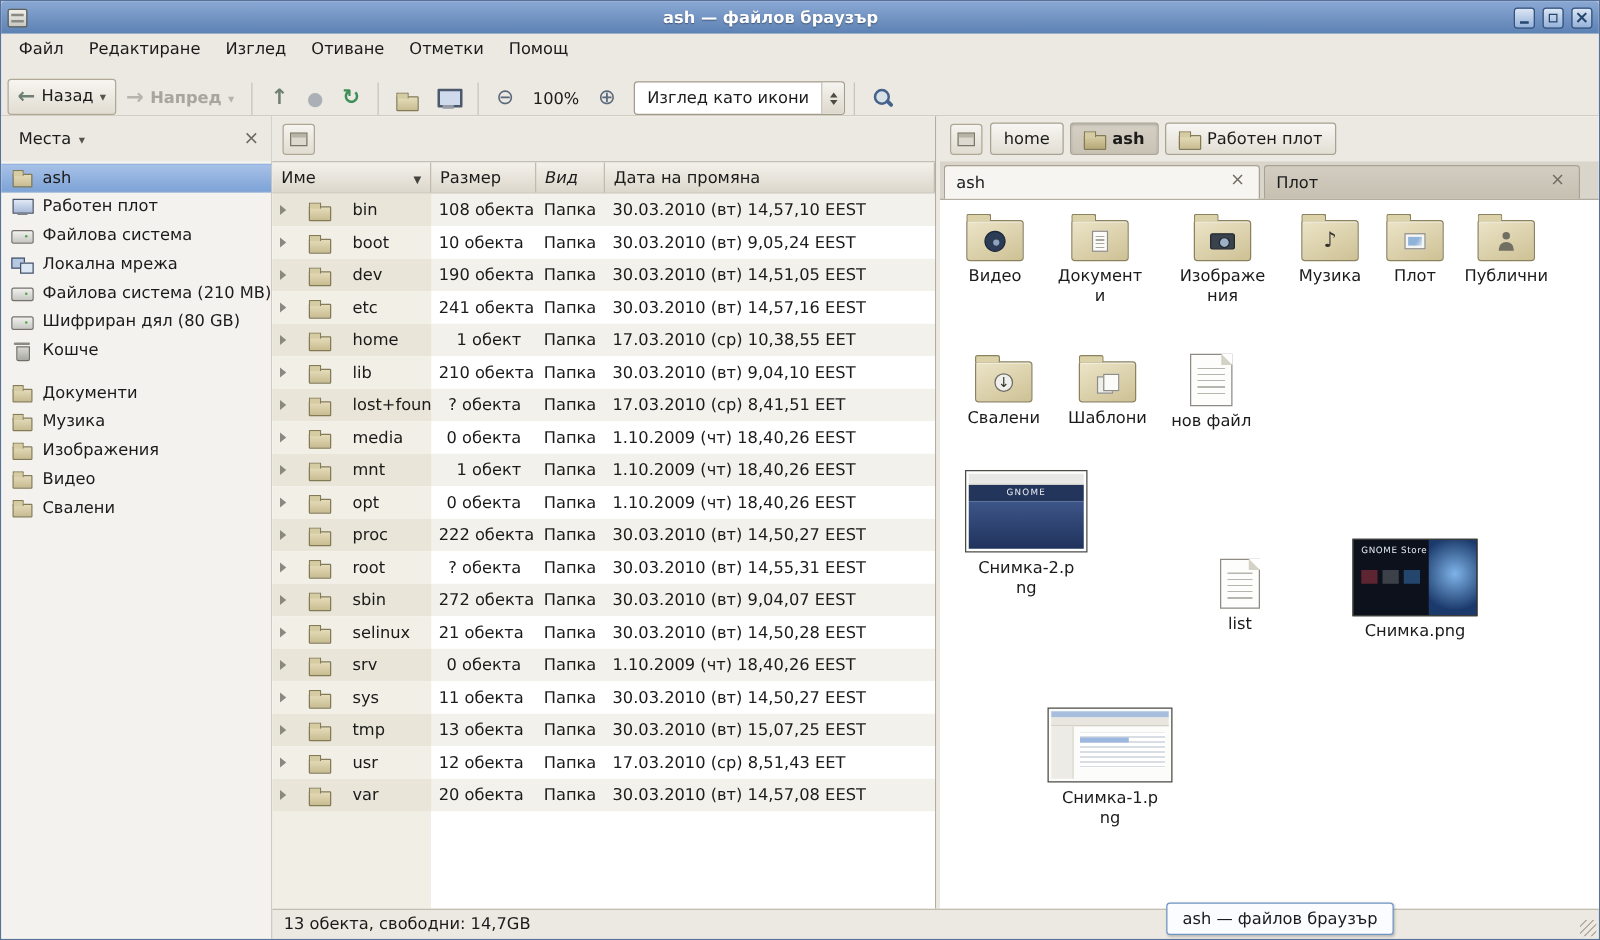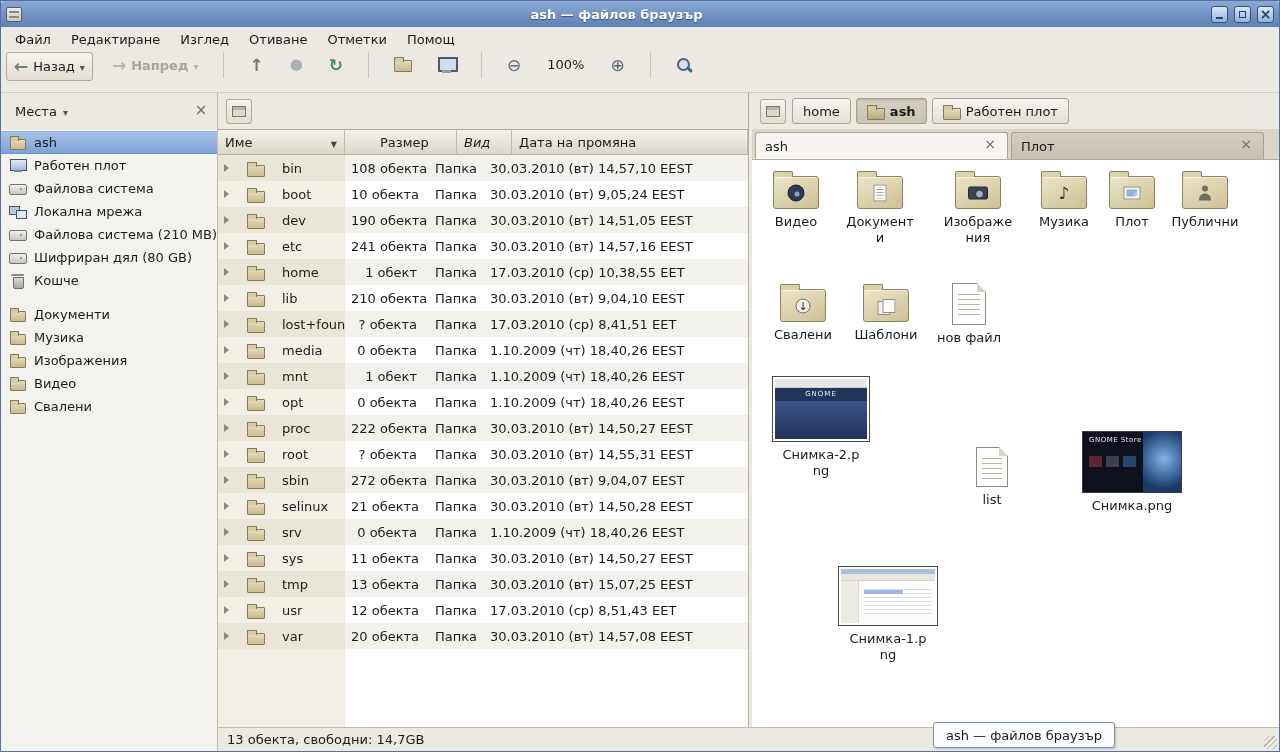--- a/index.html
+++ b/index.html
@@ -14,21 +14,21 @@
   .app-icon::after{content:"";position:absolute;left:2px;top:8px;right:2px;height:2px;background:#8a8a82;}
   .title{flex:1;text-align:center;color:#fff;font-weight:bold;text-shadow:0 1px 1px rgba(0,0,0,.4);font-size:13px;}
   .winbtn{width:17px;height:17px;border:1px solid #35537d;border-radius:3px;background:linear-gradient(#dbe6f4,#96b2da);position:relative;}
   .winbtn-min::before{content:"";position:absolute;left:4px;right:4px;bottom:3px;height:2px;background:#23456e;}
   .winbtn-max::before{content:"";position:absolute;left:4px;right:4px;top:4px;bottom:4px;border:1.5px solid #23456e;}
   .winbtn-close::before{content:"×";position:absolute;left:0;right:0;top:-1px;text-align:center;font-size:14px;font-weight:bold;color:#23456e;line-height:17px;}
 
   
   .menubar{height:25px;flex:0 0 25px;display:flex;align-items:center;padding:0 4px;background:#ece9e2;}
   .menu-item{padding:3px 10px;white-space:nowrap;}
-  .toolbar{height:41px;flex:0 0 41px;display:flex;align-items:flex-start;padding:0 5px;border-bottom:1px solid #d2cdc1;background:#ece9e2;gap:12px;}
+  .toolbar{height:41px;flex:0 0 41px;display:flex;align-items:flex-end;padding:0 5px;border-bottom:1px solid #d2cdc1;background:#ece9e2;gap:1px;}
   .tbtn{display:flex;align-items:center;gap:5px;padding:5px 7px;border-radius:3px;white-space:nowrap;}
   .tbtn.raised{border:1px solid #b0a998;background:linear-gradient(#f7f5f1,#e1ddd2);}
   .tbtn.dis{color:#a8a59c;font-weight:bold;}
   .tsep{width:1px;height:26px;background:#cac4b7;margin:0 6px;flex:0 0 1px;}
   .g{line-height:1;display:inline-block;}
   .g-back::before{content:"←";color:#6e8073;font-weight:bold;font-size:17px;}
   .g-fwd::before{content:"→";color:#b7b4ab;font-weight:bold;font-size:17px;}
   .g-up::before{content:"↑";color:#6e8073;font-weight:bold;font-size:17px;}
   .g-stop::before{content:"●";color:#aab0b6;font-size:15px;}
   .g-reload::before{content:"↻";color:#3e8e59;font-weight:bold;font-size:17px;}
@@ -85,21 +85,21 @@
   .pane-top{height:36px;flex:0 0 36px;background:#ece9e2;display:flex;align-items:center;padding:0 8px;gap:6px;}
   .sqbtn{width:26px;height:25px;border:1px solid #aea794;border-radius:3px;background:linear-gradient(#f6f4f0,#e0dcd1);display:flex;align-items:center;justify-content:center;}
   .ic-pane{width:14px;height:11px;border:1px solid #7c766a;background:#ddd9ce;position:relative;}
   .ic-pane::before{content:"";position:absolute;left:0;right:0;top:0;height:3px;background:#b9b3a5;}
 
   
   .tree{flex:1;display:flex;flex-direction:column;min-height:0;border-top:1px solid #b3ad9f;}
   .tree-header{height:25px;flex:0 0 25px;display:flex;background:linear-gradient(#f4f1eb,#dcd7cb);border-bottom:1px solid #b9b3a5;}
   .th{display:flex;align-items:center;padding:0 7px;border-right:1px solid #c2bcae;white-space:nowrap;}
   .th-name{width:127px;flex:0 0 127px;justify-content:space-between;}
-  .th-size{width:84px;flex:0 0 84px;margin-left:28px;}
+  .th-size{width:84px;flex:0 0 84px;}
   .th-type{width:55px;flex:0 0 55px;font-style:italic;}
   .th-date{flex:1;}
   .sort::before{content:"▼";font-size:8px;color:#45423b;}
   .tree-body{flex:1;position:relative;background:linear-gradient(90deg,#f1eee6 0 127px,#fff 127px);}
   .trow{height:26px;display:flex;align-items:center;background:#fff;}
   .tree-body > div:nth-of-type(odd){background:#f3f1eb;}
   .tc{white-space:nowrap;overflow:hidden;padding:0 6px;}
   .tc-name{width:127px;flex:0 0 127px;display:flex;align-items:center;gap:18px;height:100%;background:#f2efe7;}
   .tree-body > div:nth-of-type(odd) .tc-name{background:#eae5d9;}
   .tc-size{width:84px;flex:0 0 84px;text-align:right;padding-right:12px;}
@@ -228,20 +228,27 @@
     <span class="tsep"></span>
     <div class="tbtn">
         <span class="g g-zo"></span>
       </div>
     <div class="tbtn">
         <span>100%</span>
       </div>
     <div class="tbtn">
         <span class="g g-zi"></span>
       </div>
+    <div class="combo">
+      <span class="combo-label">Изглед като икони</span>
+      <span class="combo-step">
+          <i class="tri-up"></i>
+          <i class="tri-dn"></i>
+        </span>
+    </div>
     <span class="tsep"></span>
     <div class="tbtn">
         <span class="mag"></span>
       </div>
   </div>
 
   <div class="content">
 
     <div class="sidebar">
       <div class="sidebar-header">

